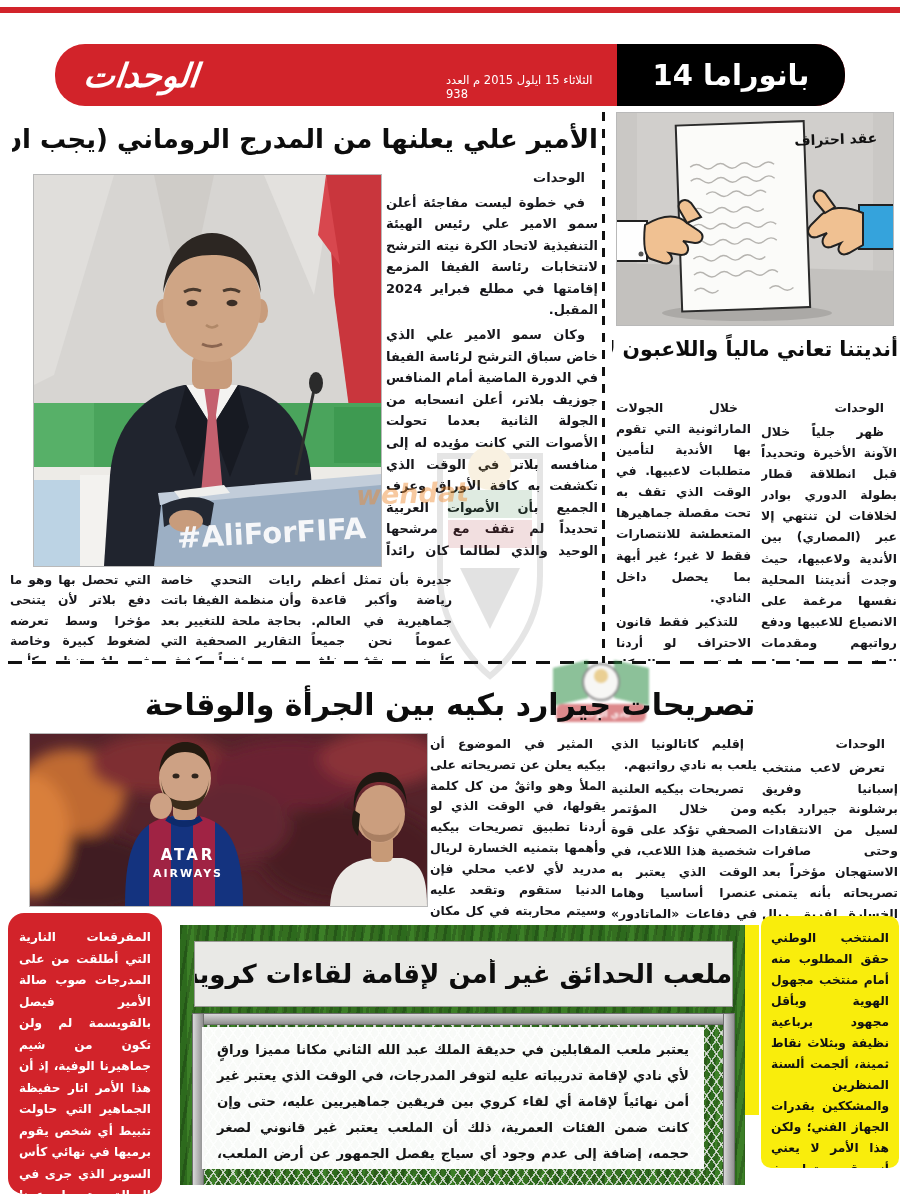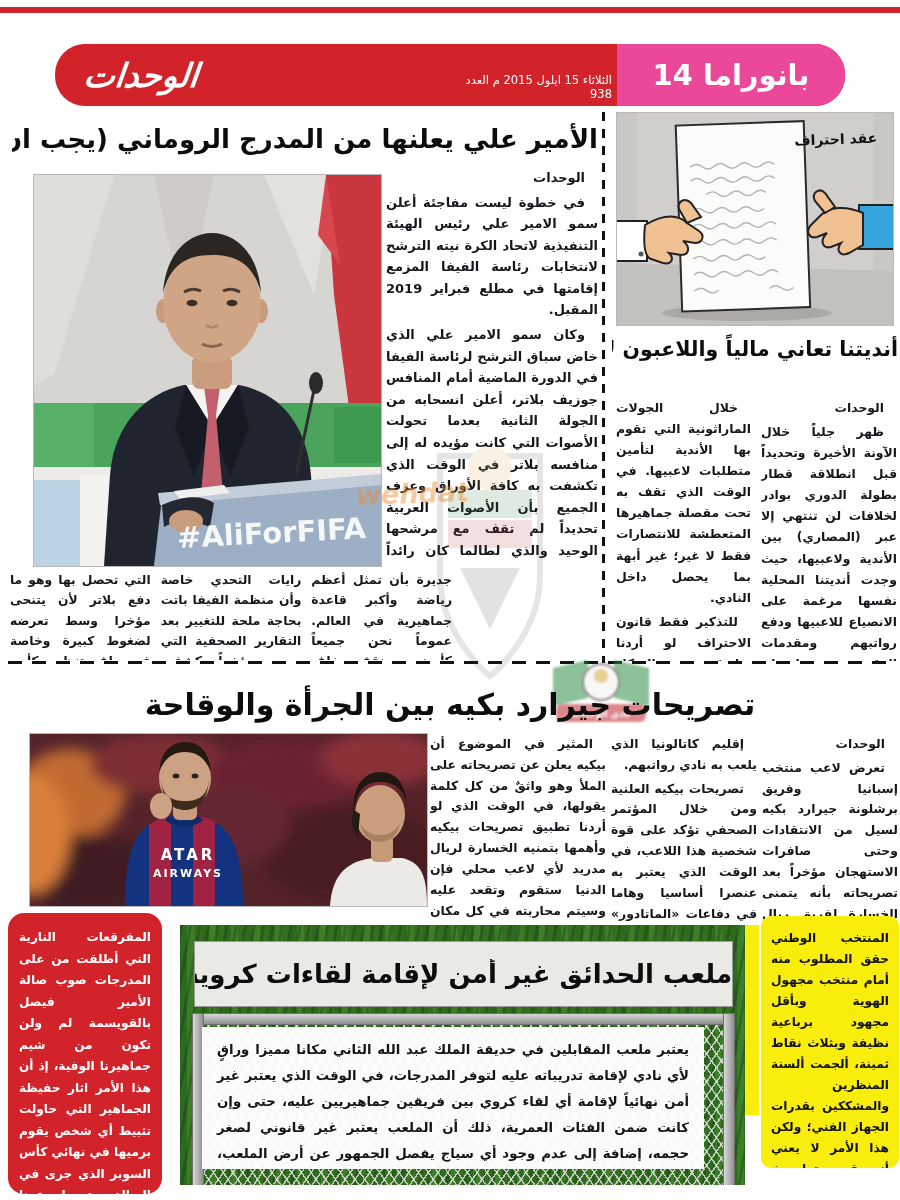--- a/index.html
+++ b/index.html
@@ -2,27 +2,27 @@
 <html lang="ar" dir="rtl"><head>
 <meta charset="utf-8">
 <style>
   html,body{margin:0;padding:0;background:#ffffff;}
   .page{position:relative;width:900px;height:1200px;background:#fff;overflow:hidden;
         font-family:"DejaVu Sans", sans-serif;direction:rtl;}
   .abs{position:absolute;}
   
   .top-strip{left:0;top:7px;width:900px;height:6px;background:#d2232a;}
   .header-bar{left:55px;top:44px;width:790px;height:62px;background:#d2232a;border-radius:30px;}
-  .header-green{left:617px;top:44px;width:228px;height:62px;background:#ec4899;
+  .header-green{left:617px;top:44px;width:228px;height:62px;background:#000000;
                 border-radius:0 30px 30px 0;display:flex;align-items:center;justify-content:center;}
   .page-label{color:#fff;font-size:29px;font-weight:bold;}
   .brand{left:76px;top:54px;width:130px;height:44px;color:#fff;font-size:33px;font-weight:bold;
          font-style:italic;transform:skewX(-6deg);line-height:44px;text-align:center;}
   .prepared{left:318px;top:70px;width:125px;color:#fff;font-size:10px;font-weight:bold;text-align:center;margin-top:48px;}
-  .date-issue{left:446px;top:73px;width:166px;color:#fff;font-size:11.5px;text-align:right;}
+  .date-issue{left:446px;top:73px;width:166px;color:#fff;font-size:11.5px;text-align:left;}
   
   .h1-main{left:12px;top:114px;width:586px;height:50px;font-size:26px;font-weight:bold;color:#0d0d0d;
            text-align:center;line-height:50px;white-space:nowrap;overflow:hidden;}
   .h2-clubs{left:612px;top:331px;width:286px;height:36px;font-size:20.5px;font-weight:bold;color:#0d0d0d;
             text-align:center;line-height:36px;white-space:nowrap;overflow:hidden;}
   .h3-pique{left:90px;top:679px;width:720px;height:52px;font-size:30px;font-weight:bold;color:#0d0d0d;
             text-align:center;line-height:52px;white-space:nowrap;overflow:hidden;z-index:3;}
   
   .vdash{left:602px;top:112px;width:3px;height:551px;
          background:repeating-linear-gradient(180deg,#111 0 9px,transparent 9px 17px);}
@@ -142,21 +142,21 @@
         <path d="M140,316 L190,310 L196,318 L146,324 Z" fill="#efefed"></path>
         <path d="M128,330 C150,320 168,320 180,328 L176,352 C158,344 140,346 130,352 Z" fill="#232832"></path>
         <ellipse cx="152" cy="346" rx="17" ry="11" fill="#c89c7c"></ellipse>
         <text x="238" y="368" text-anchor="middle" font-size="29" font-weight="bold" fill="#f6f7f9" style="direction:ltr" transform="rotate(-3 238 368)">#AliForFIFA</text>
       </g>
     </svg>
   </div>
 
   <div class="abs ali-col body-text">
     <p class="byline">الوحدات</p>
-    <p>في خطوة ليست مفاجئة أعلن سمو الامير علي رئيس الهيئة التنفيذية لاتحاد الكرة نيته الترشح لانتخابات رئاسة الفيفا المزمع إقامتها في مطلع فبراير 2019 المقبل.</p>
+    <p>في خطوة ليست مفاجئة أعلن سمو الامير علي رئيس الهيئة التنفيذية لاتحاد الكرة نيته الترشح لانتخابات رئاسة الفيفا المزمع إقامتها في مطلع فبراير 2024 المقبل.</p>
     <p>وكان سمو الامير علي الذي خاض سباق الترشح لرئاسة الفيفا في الدورة الماضية أمام المنافس جوزيف بلاتر، أعلن انسحابه من الجولة الثانية بعدما تحولت الأصوات التي كانت مؤيده له إلى منافسه بلاتر في الوقت الذي تكشفت به كافة الأوراق وعرف الجميع بأن الأصوات العربية تحديداً لم تقف مع مرشحها الوحيد والذي لطالما كان رائداً لمدة ١٥ سنة في المجال الرياضي وتقلد مناصب عديدة.</p>
 
   </div>
 
   <div class="abs ali-bottom">
     <div class="bcol">جديرة بأن تمثل أعظم رياضة وأكبر قاعدة جماهيرية في العالم. عموماً نحن جميعاً كأردنيين نقف خلف سمو الأمير ونعلن عن رفع</div>
     <div class="bcol">رايات التحدي خاصة وأن منظمة الفيفا باتت بحاجة ملحة للتغيير بعد التقارير الصحفية التي صدرت مؤخراً وكشفت حجم التجاوزات</div>
     <div class="bcol">التي تحصل بها وهو ما دفع بلاتر لأن يتنحى مؤخرا وسط تعرضه لضغوط كبيرة وخاصة في ملف تنظيم كأس العالم ٢٠٢٢ في قطر.</div>
   </div>
 

